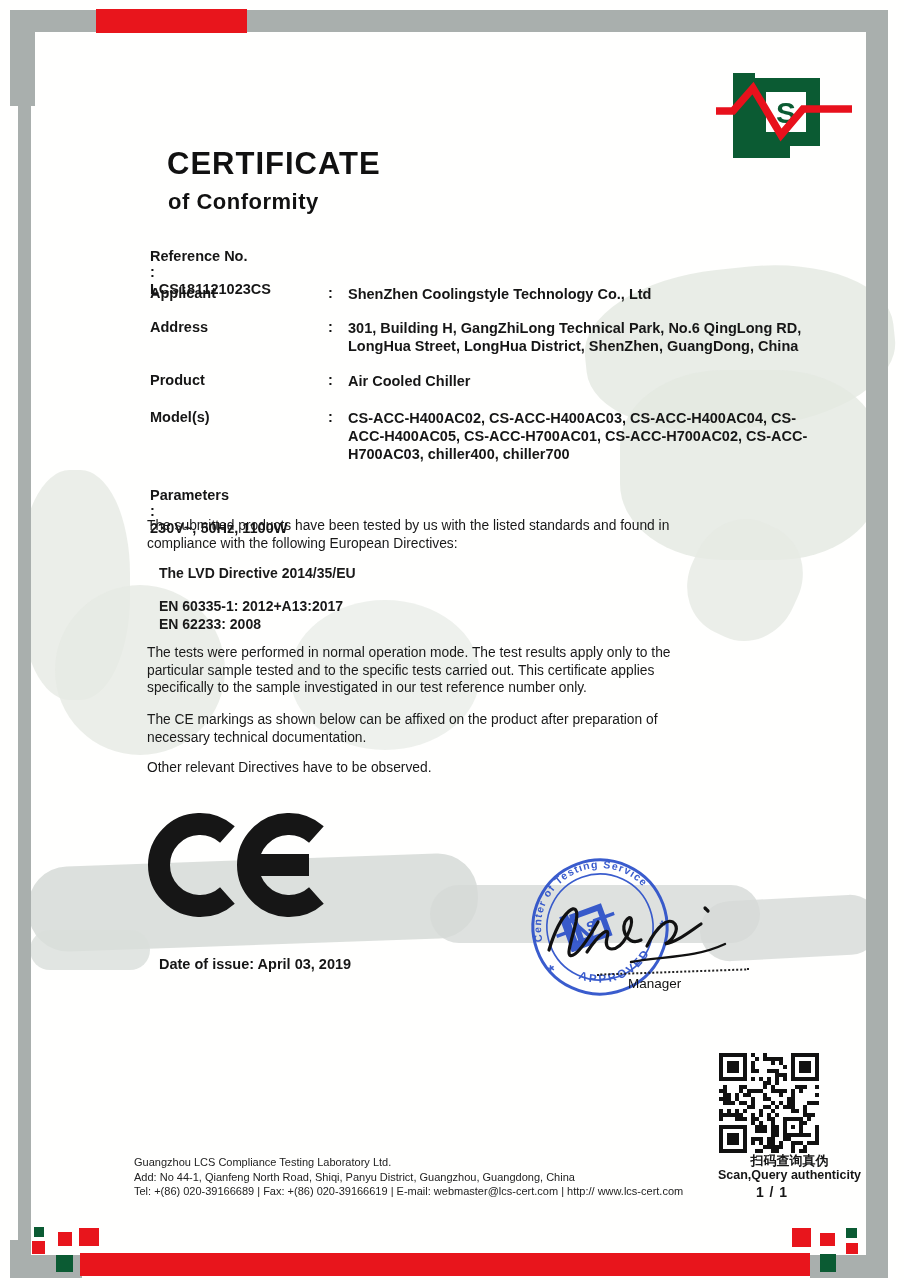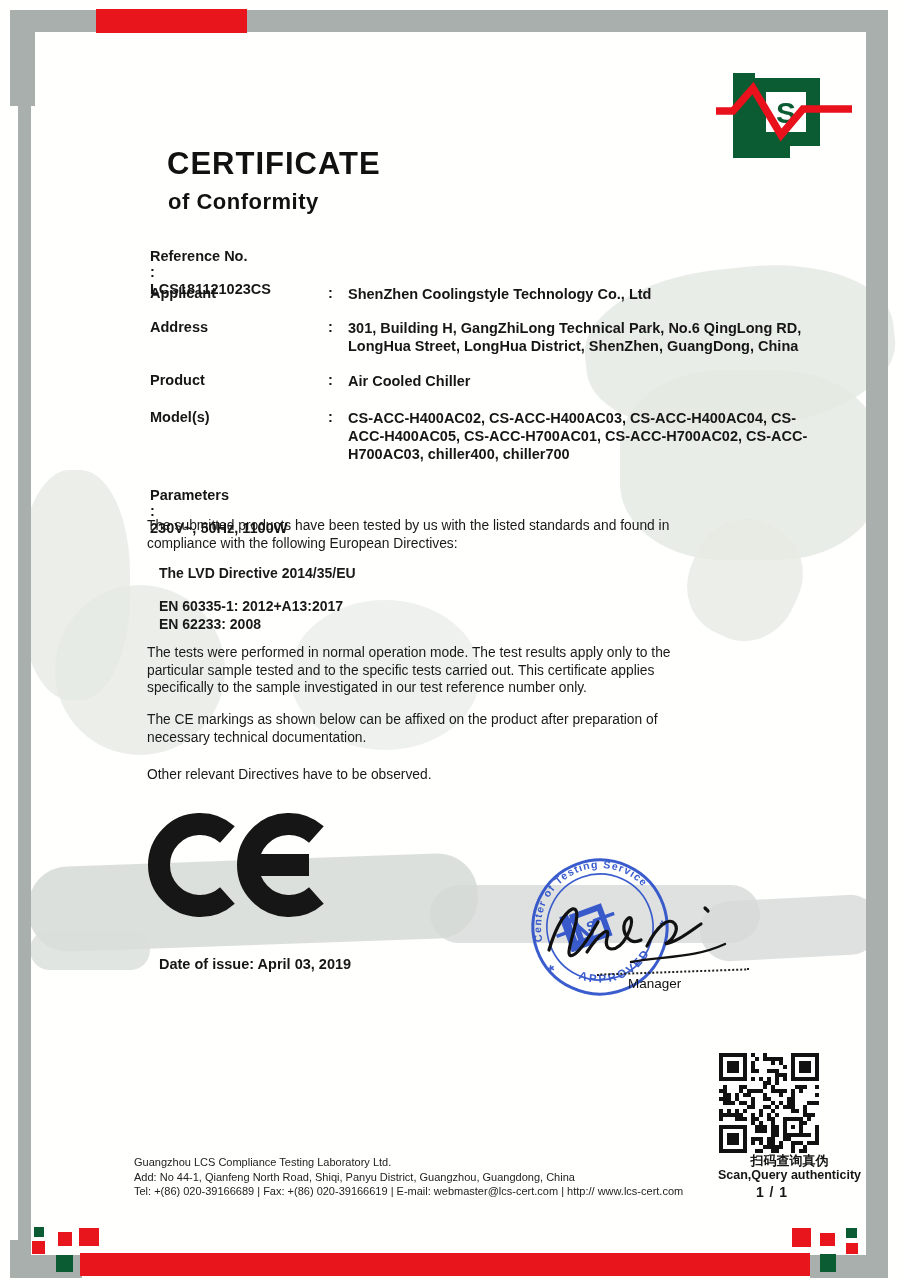--- a/index.html
+++ b/index.html
@@ -109,21 +109,21 @@
   <div class="para" style="top:517px;">The submitted products have been tested by us with the listed standards and found in
 compliance with the following European Directives:</div>
   <div class="para bold" style="top:565px;font-size:14px;">The LVD Directive 2014/35/EU</div>
   <div class="para bold" style="top:597px;font-size:14px;line-height:18px;">EN 60335-1: 2012+A13:2017
 EN 62233: 2008</div>
   <div class="para" style="top:644px;">The tests were performed in normal operation mode. The test results apply only to the
 particular sample tested and to the specific tests carried out. This certificate applies
 specifically to the sample investigated in our test reference number only.</div>
   <div class="para" style="top:711px;">The CE markings as shown below can be affixed on the product after preparation of
 necessary technical documentation.</div>
-  <div class="para" style="top:759px;margin-top:7px;">Other relevant Directives have to be observed.</div>
+  <div class="para" style="top:759px;">Other relevant Directives have to be observed.</div>
 
   <div class="abs" style="left:145px;top:810px;width:180px;height:112px;">
     <svg width="180" height="112" viewBox="0 0 180 112">
       <path d="M 82.4 24.5 A 41 41 0 1 0 82.4 85.5" fill="none" stroke="#161616" stroke-width="22"></path>
       <path d="M 171.4 24.5 A 41 41 0 1 0 171.4 85.5" fill="none" stroke="#161616" stroke-width="22"></path>
       <rect x="112" y="44" width="52" height="22" fill="#161616"></rect>
     </svg>
   </div>
 
   <div class="abs bold" style="left:147px;top:956px;font-size:14.5px;">Date of issue: April 03, 2019</div>

